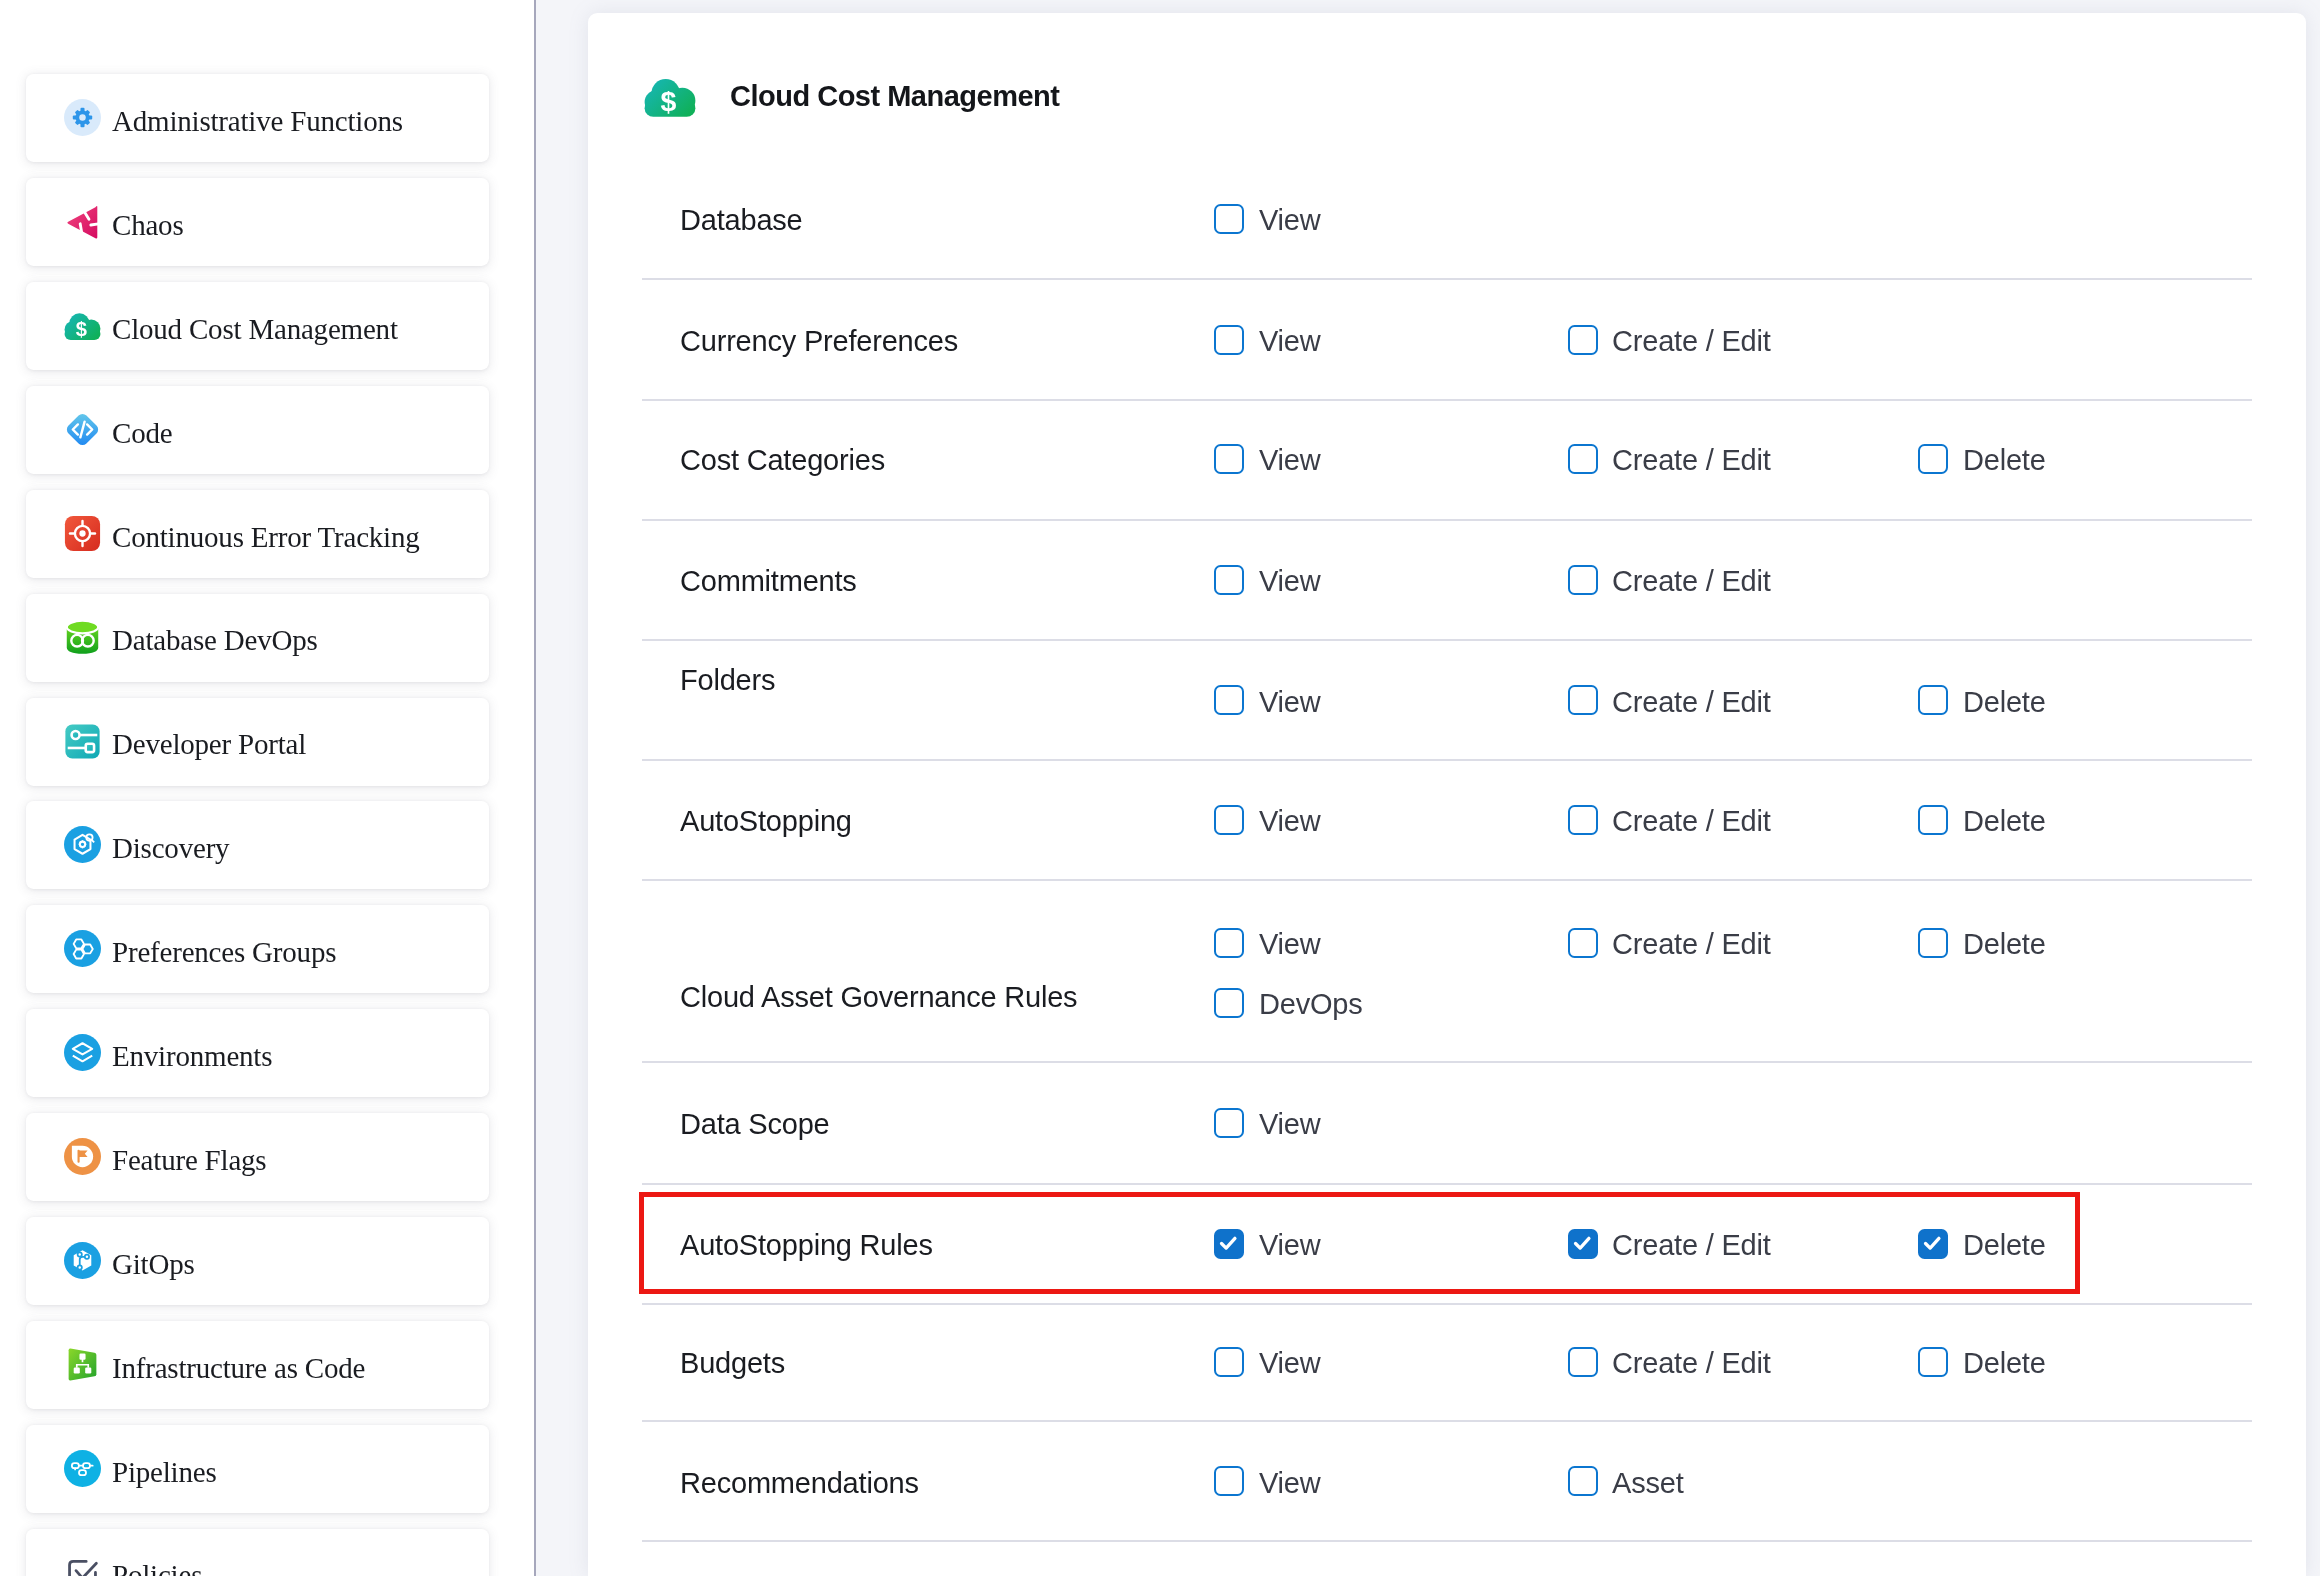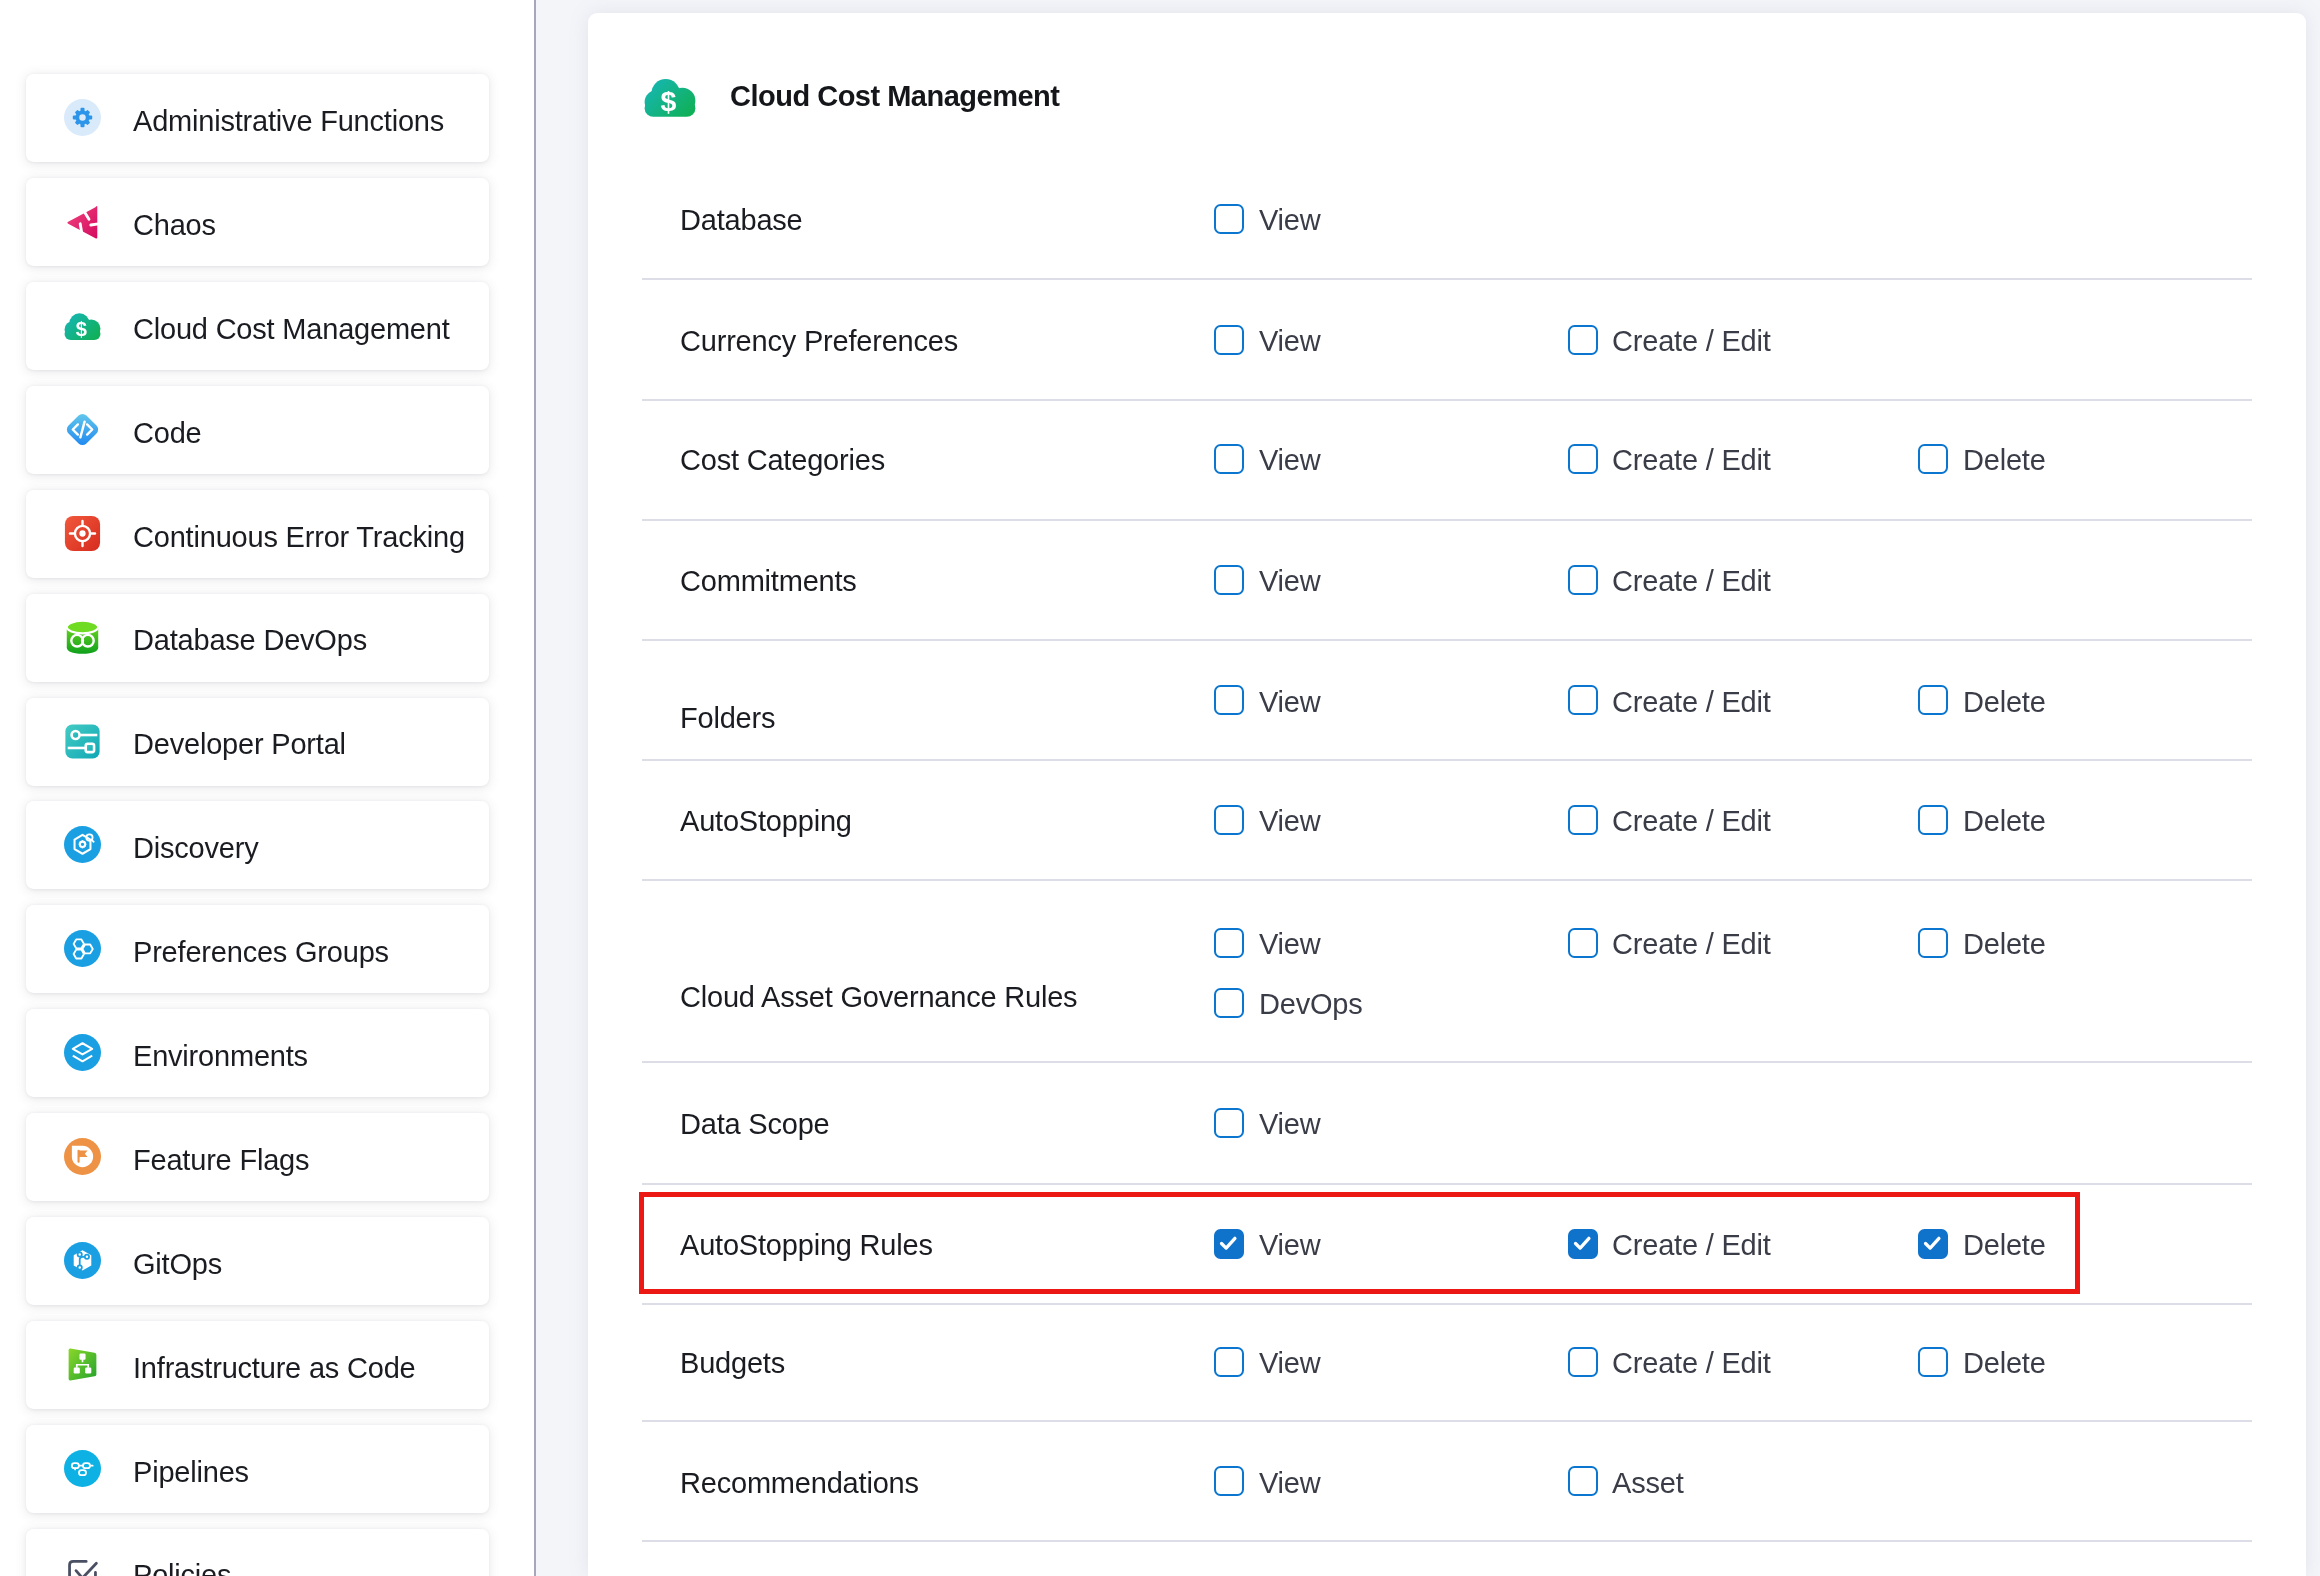--- a/index.html
+++ b/index.html
@@ -4,21 +4,21 @@
 html,body { width:2321px; height:1577px; overflow:hidden; background:#fff;
   font-family:"Liberation Sans", sans-serif; }
 .abs { position:absolute; }
 #mainbg { position:absolute; left:536px; top:0; width:1785px; height:1577px; background:#f4f5f9; }
 #divider { position:absolute; left:534px; top:0; width:1.9px; height:1577px; background:#a6a7bc; }
 #card { position:absolute; left:588px; top:13px; width:1718px; height:1564px; background:#fff;
   border-radius:9.3px 9.3px 0 0; box-shadow:0 0 20.4px rgba(130,136,164,0.15); }
 .scard { position:absolute; left:26px; width:463px; height:88px; background:#fff; border-radius:7.4px;
   box-shadow:0 1.9px 11px rgba(96,97,112,0.15), 0 0.9px 2.8px rgba(40,41,61,0.05); }
 .sicon { position:absolute; left:64px; width:37px; height:37px; }
-.slabel { position:absolute; left:133px; font-size:29px; color:#1a1c21; letter-spacing:-0.2px; }
+.slabel { position:absolute; left:112px; font-size:29px; color:#1a1c21; letter-spacing:-0.2px;font-family:Liberation Serif, serif; }
 .rowlabel { position:absolute; left:680px; font-size:29px; color:#1a1c21; letter-spacing:-0.2px; height:37px; line-height:37px; }
 .sep { position:absolute; height:1.9px; left:642px; width:1610px; background:#dcdde6; }
 .cb { position:absolute; width:30px; height:30px; border:2.8px solid #0b76d0; border-radius:6.5px; background:#fff; }
 .cb.ck { background:#0f72cb; border-color:#0f72cb; }
 .cb.ck svg { display:block; }
 .cbl { position:absolute; font-size:29px; color:#3a3d47; letter-spacing:-0.2px; height:37px; line-height:37px; }
 #redbox { position:absolute; left:639px; top:1192px; width:1441px; height:102px; border:5.6px solid #ec1813; }
 #title { position:absolute; left:730px; top:78px; font-size:29px; font-weight:700; color:#14161a; height:37px; line-height:37px; letter-spacing:-0.5px; }
 </style></head><body>
 <div id="mainbg"></div>
@@ -283,21 +283,21 @@
 <div class="cbl" style="left:1259px;top:442px">View</div>
 <div class="cb" style="left:1568px;top:444px"></div>
 <div class="cbl" style="left:1612px;top:442px">Create / Edit</div>
 <div class="cb" style="left:1918px;top:444px"></div>
 <div class="cbl" style="left:1963px;top:442px">Delete</div>
 <div class="rowlabel" style="top:563px">Commitments</div>
 <div class="cb" style="left:1214px;top:565px"></div>
 <div class="cbl" style="left:1259px;top:563px">View</div>
 <div class="cb" style="left:1568px;top:565px"></div>
 <div class="cbl" style="left:1612px;top:563px">Create / Edit</div>
-<div class="rowlabel" style="top:700px">Folders</div>
+<div class="rowlabel" style="top:662px">Folders</div>
 <div class="cb" style="left:1214px;top:685px"></div>
 <div class="cbl" style="left:1259px;top:684px">View</div>
 <div class="cb" style="left:1568px;top:685px"></div>
 <div class="cbl" style="left:1612px;top:684px">Create / Edit</div>
 <div class="cb" style="left:1918px;top:685px"></div>
 <div class="cbl" style="left:1963px;top:684px">Delete</div>
 <div class="rowlabel" style="top:803px">AutoStopping</div>
 <div class="cb" style="left:1214px;top:805px"></div>
 <div class="cbl" style="left:1259px;top:803px">View</div>
 <div class="cb" style="left:1568px;top:805px"></div>

